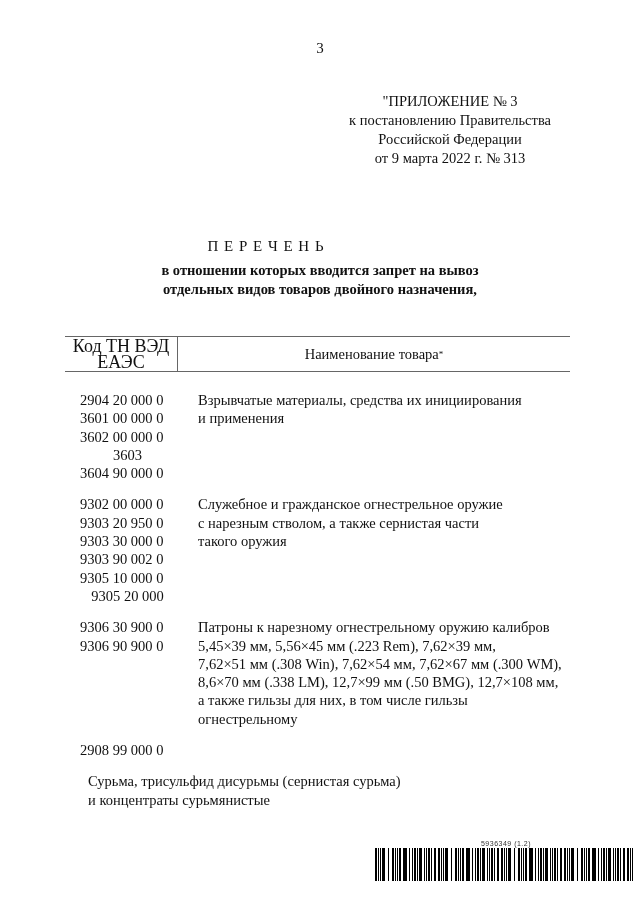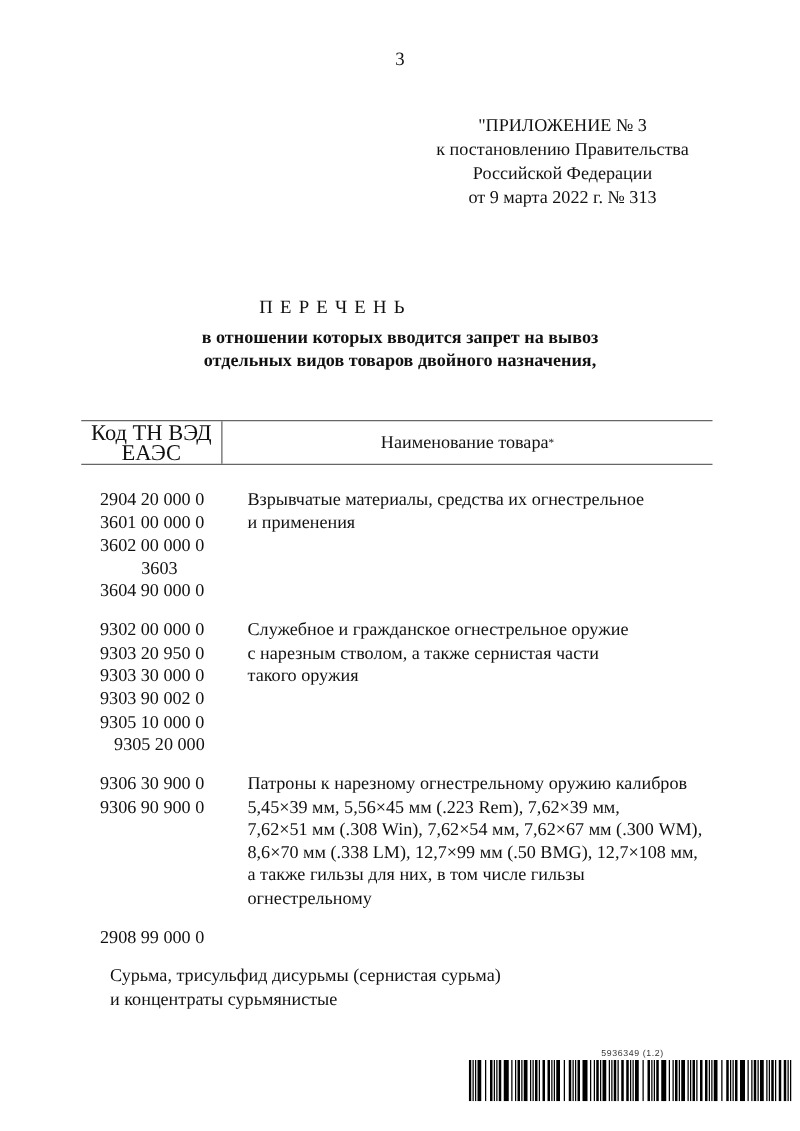--- a/index.html
+++ b/index.html
@@ -94,21 +94,21 @@
     <div class="table-body" id="table-body">
         <div class="row">
           <div class="codes">
             <div class="code">2904 20 000 0</div>
             <div class="code">3601 00 000 0</div>
             <div class="code">3602 00 000 0</div>
             <div class="code centered">3603</div>
             <div class="code">3604 90 000 0</div>
           </div>
           <div class="desc">
-            <div>Взрывчатые материалы, средства их огнестрельное</div>
+            <div>Взрывчатые материалы, средства их инициирования</div>
             <div>и применения</div>
           </div>
         </div>
         <div class="row">
           <div class="codes">
             <div class="code">9302 00 000 0</div>
             <div class="code">9303 20 950 0</div>
             <div class="code">9303 30 000 0</div>
             <div class="code">9303 90 002 0</div>
             <div class="code">9305 10 000 0</div>

